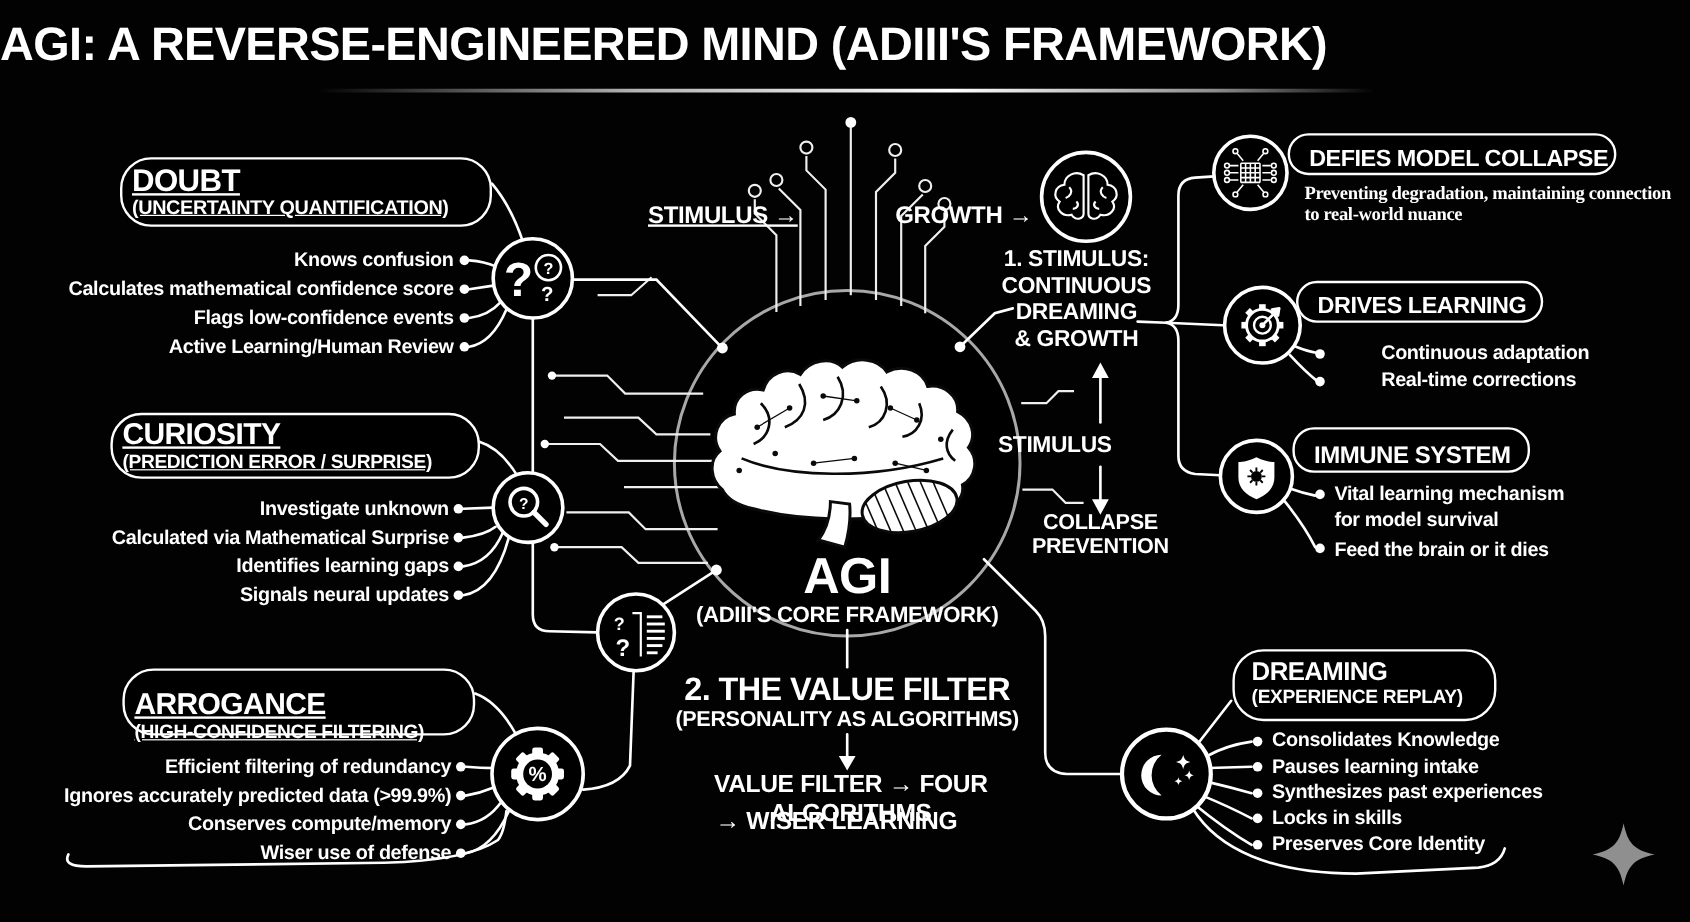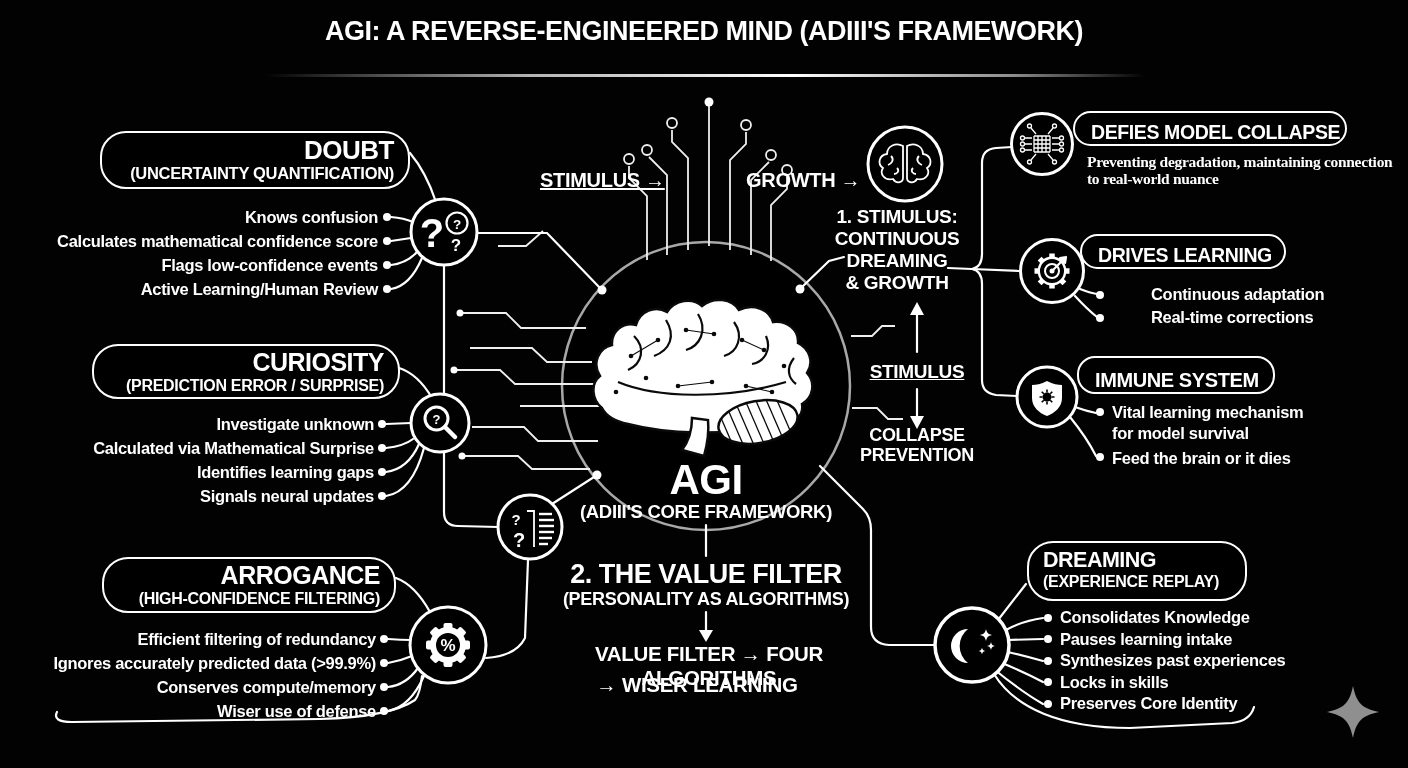--- a/index.html
+++ b/index.html
@@ -1,23 +1,23 @@
 <!DOCTYPE html>
 <html><head>
 <meta charset="utf-8">
 <style>
   html,body{margin:0;padding:0;background:#000;}
   .stage{position:relative;width:1408px;height:768px;background:#020202;overflow:hidden;
          font-family:"Liberation Sans","DejaVu Sans",sans-serif;font-weight:700;color:#fff;}
   .wires{position:absolute;left:0;top:0;}
-  .title{position:absolute;left:0;right:0;top:16px;text-align:center;font-size:27px;letter-spacing:-0.5px;}
+  .title{position:absolute;left:0;right:0;top:16px;text-align:left;font-size:39px;letter-spacing:-0.5px;}
   .divider{position:absolute;left:265px;top:74px;width:880px;height:3px;border-radius:2px;
            background:linear-gradient(90deg,rgba(255,255,255,0),rgba(255,255,255,.7) 30%,#fff 60%,rgba(255,255,255,.55) 85%,rgba(255,255,255,0));}
   .pill{position:absolute;border:2.5px solid #fff;border-radius:26px;box-sizing:border-box;background:#000;}
-  .pill.ra{text-align:right;padding:3px 14px 0 8px;}
+  .pill.ra{text-align:left;padding:3px 14px 0 8px;text-decoration:underline;}
   .pill-title{font-size:26px;line-height:28px;letter-spacing:-0.5px;}
   .pill-sub{font-size:16.5px;line-height:19px;letter-spacing:-0.3px;}
   .items{position:absolute;font-size:16.5px;line-height:24px;letter-spacing:-0.3px;}
   .items.ra{text-align:right;}
   .lbl{position:absolute;letter-spacing:-0.3px;}
   .ctr{text-align:center;}
   .tagbox{position:absolute;border:2.5px solid #fff;border-radius:18px;box-sizing:border-box;background:#000;
           display:flex;align-items:flex-end;padding-left:16px;font-size:19.5px;letter-spacing:-0.4px;}
   svg text{font-family:"Liberation Sans","DejaVu Sans",sans-serif;font-weight:700;}
 </style>
@@ -331,41 +331,41 @@
     <div class="pill-sub" style="font-size:16px;">(PREDICTION ERROR / SURPRISE)</div>
   </div>
   <div class="items ra" style="right:1034px;top:412px;width:360px;">
     <div class="item">Investigate unknown</div>
     <div class="item">Calculated via Mathematical Surprise</div>
     <div class="item">Identifies learning gaps</div>
     <div class="item">Signals neural updates</div>
   </div>
 
   <div class="pill ra" style="left:102px;top:557px;width:294px;height:56px;">
-    <div class="pill-title" style="font-size:25px;line-height:27px;">ARROGANCE</div>
+    <div class="pill-title" style="font-size:25px;line-height:27px;margin-top:12px;">ARROGANCE</div>
     <div class="pill-sub" style="font-size:16px;">(HIGH-CONFIDENCE FILTERING)</div>
   </div>
   <div class="items ra" style="right:1032px;top:627px;width:370px;">
     <div class="item">Efficient filtering of redundancy</div>
     <div class="item">Ignores accurately predicted data (&gt;99.9%)</div>
     <div class="item">Conserves compute/memory</div>
     <div class="item">Wiser use of defense</div>
   </div>
 
   <div class="lbl" style="left:540px;top:169px;font-size:20px;text-decoration:underline;">STIMULUS →</div>
   <div class="lbl" style="left:746px;top:169px;font-size:20px;">GROWTH →</div>
 
   <div class="lbl ctr" style="left:827px;top:206px;width:140px;font-size:19px;line-height:22px;">
     <div>1. STIMULUS:</div>
     <div>CONTINUOUS</div>
     <div>DREAMING</div>
     <div>&amp; GROWTH</div>
   </div>
 
-  <div class="lbl ctr" style="left:855px;top:361px;width:124px;font-size:19px;text-decoration:underline;">STIMULUS</div>
+  <div class="lbl ctr" style="left:817px;top:361px;width:124px;font-size:19px;">STIMULUS</div>
   <div class="lbl ctr" style="left:843px;top:425px;width:148px;font-size:18px;line-height:20px;">
     <div>COLLAPSE</div>
     <div>PREVENTION</div>
   </div>
 
   <div class="lbl ctr" style="left:606px;top:458px;width:200px;font-size:42px;line-height:44px;letter-spacing:-0.5px;">AGI</div>
   <div class="lbl ctr" style="left:556px;top:501px;width:300px;font-size:18.5px;">(ADIII'S CORE FRAMEWORK)</div>
 
   <div class="lbl ctr" style="left:530px;top:559px;width:352px;font-size:27px;letter-spacing:-0.5px;">2. THE VALUE FILTER</div>
   <div class="lbl ctr" style="left:530px;top:589px;width:352px;font-size:18px;">(PERSONALITY AS ALGORITHMS)</div>

